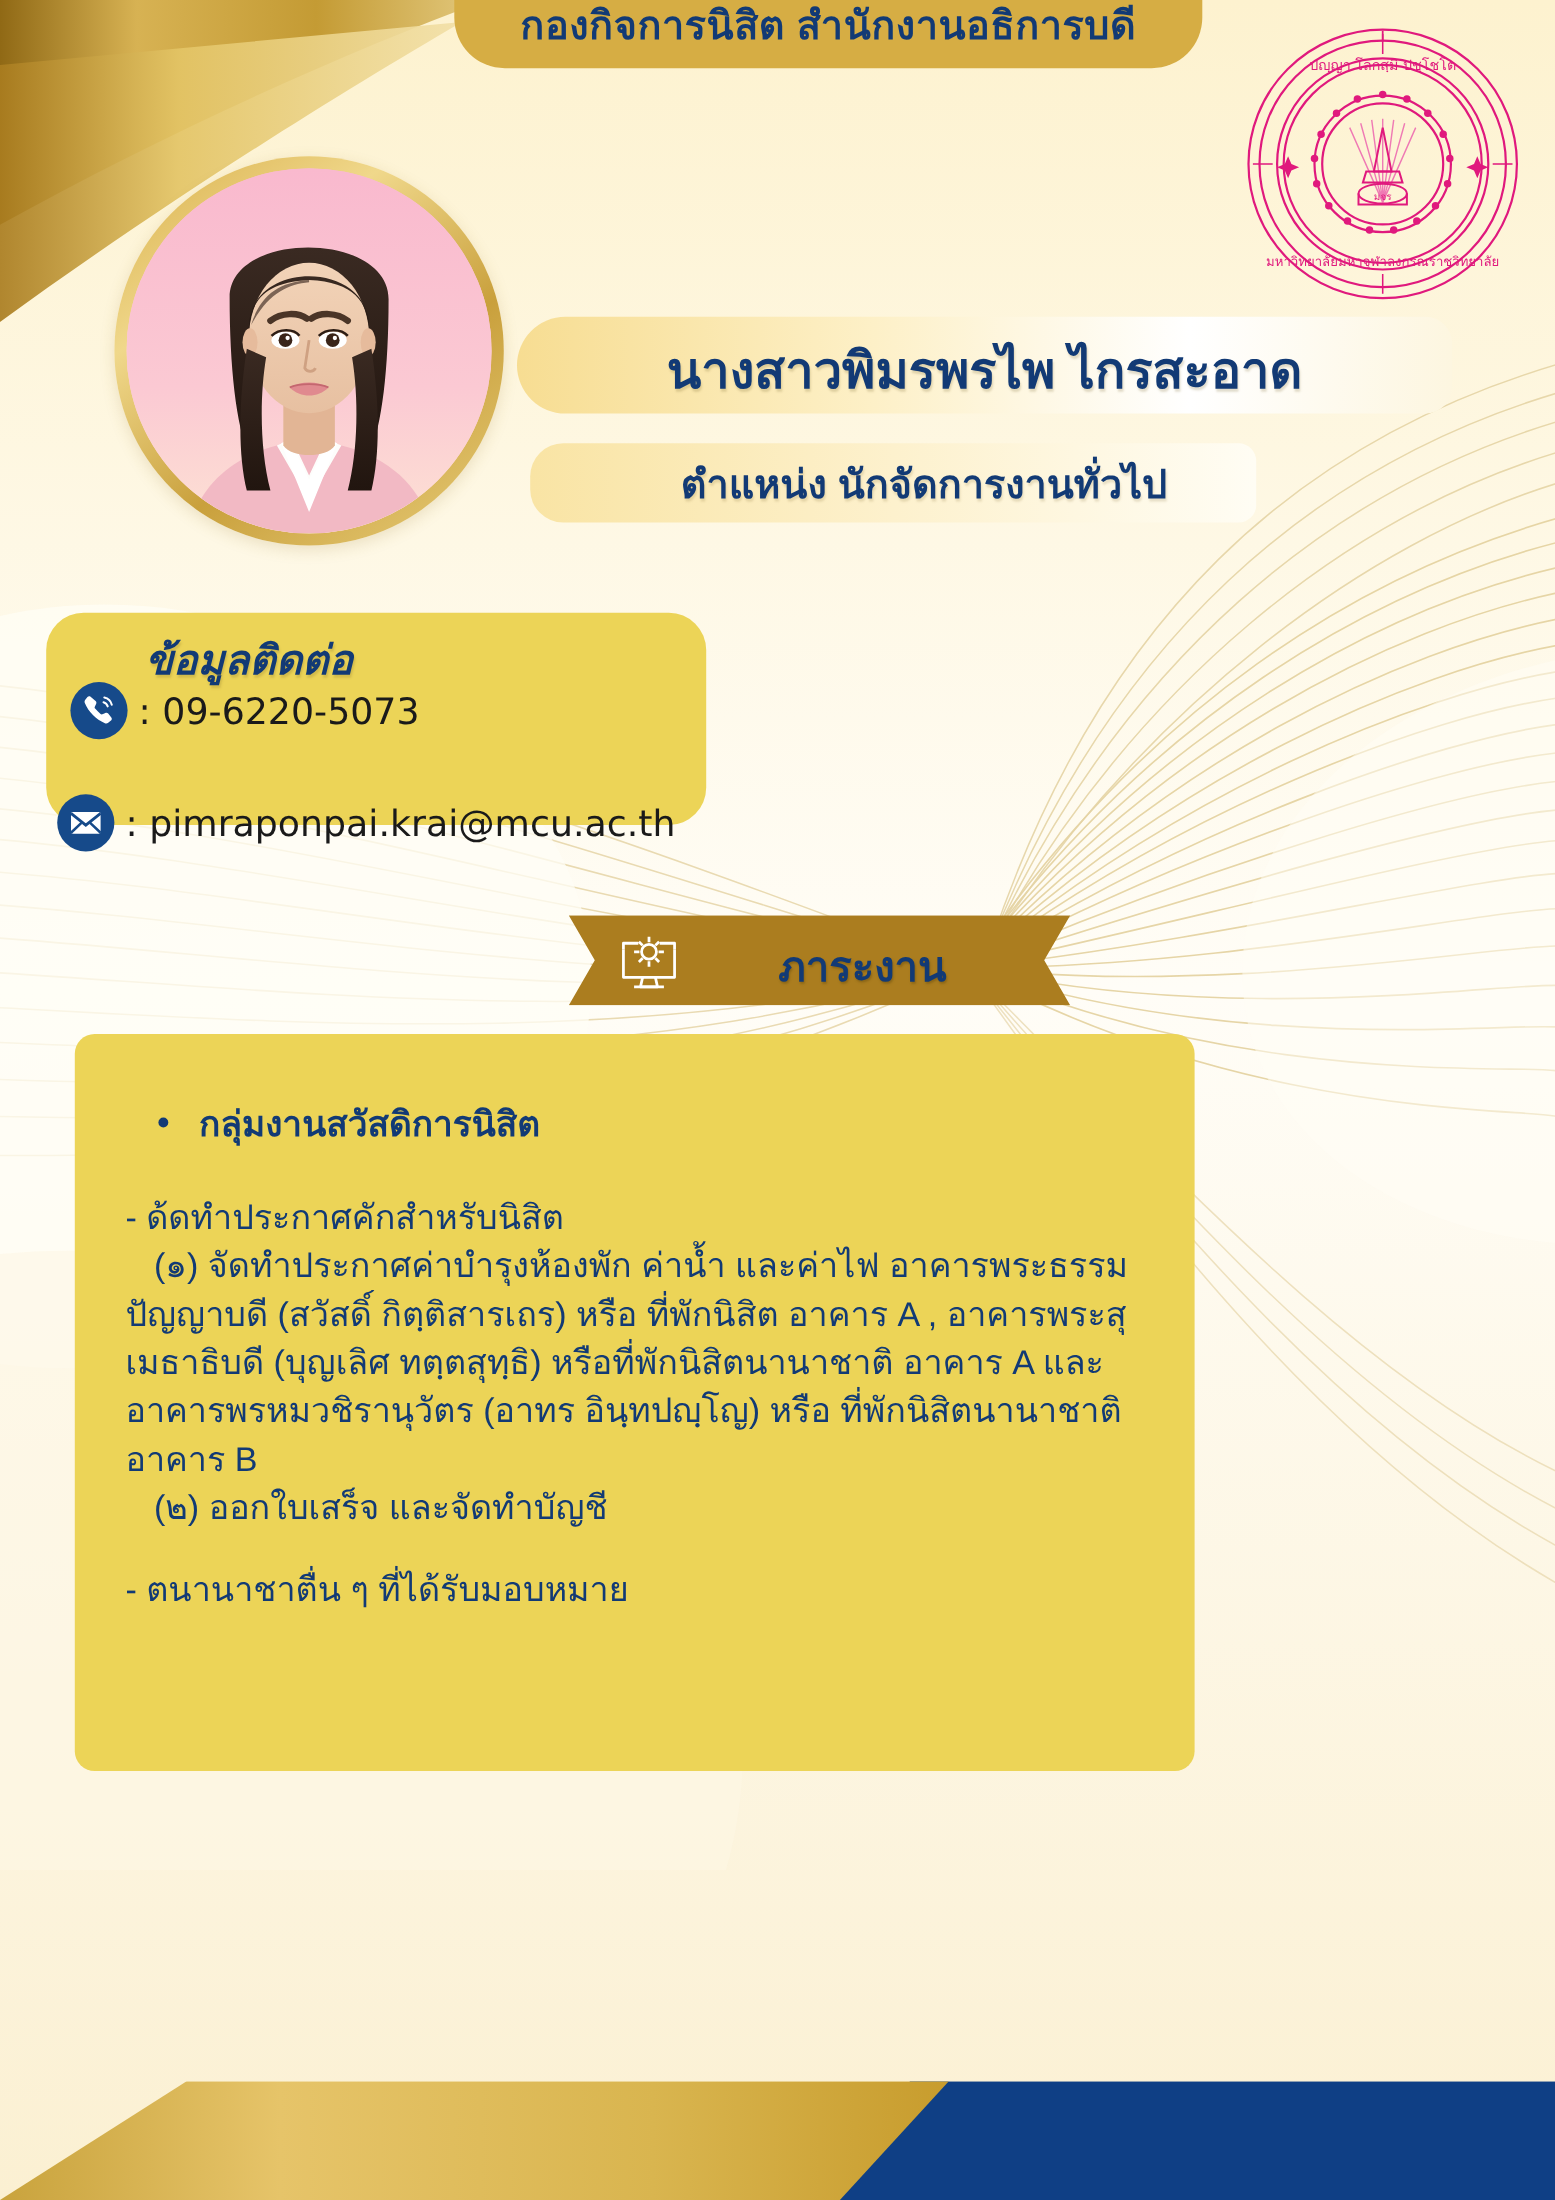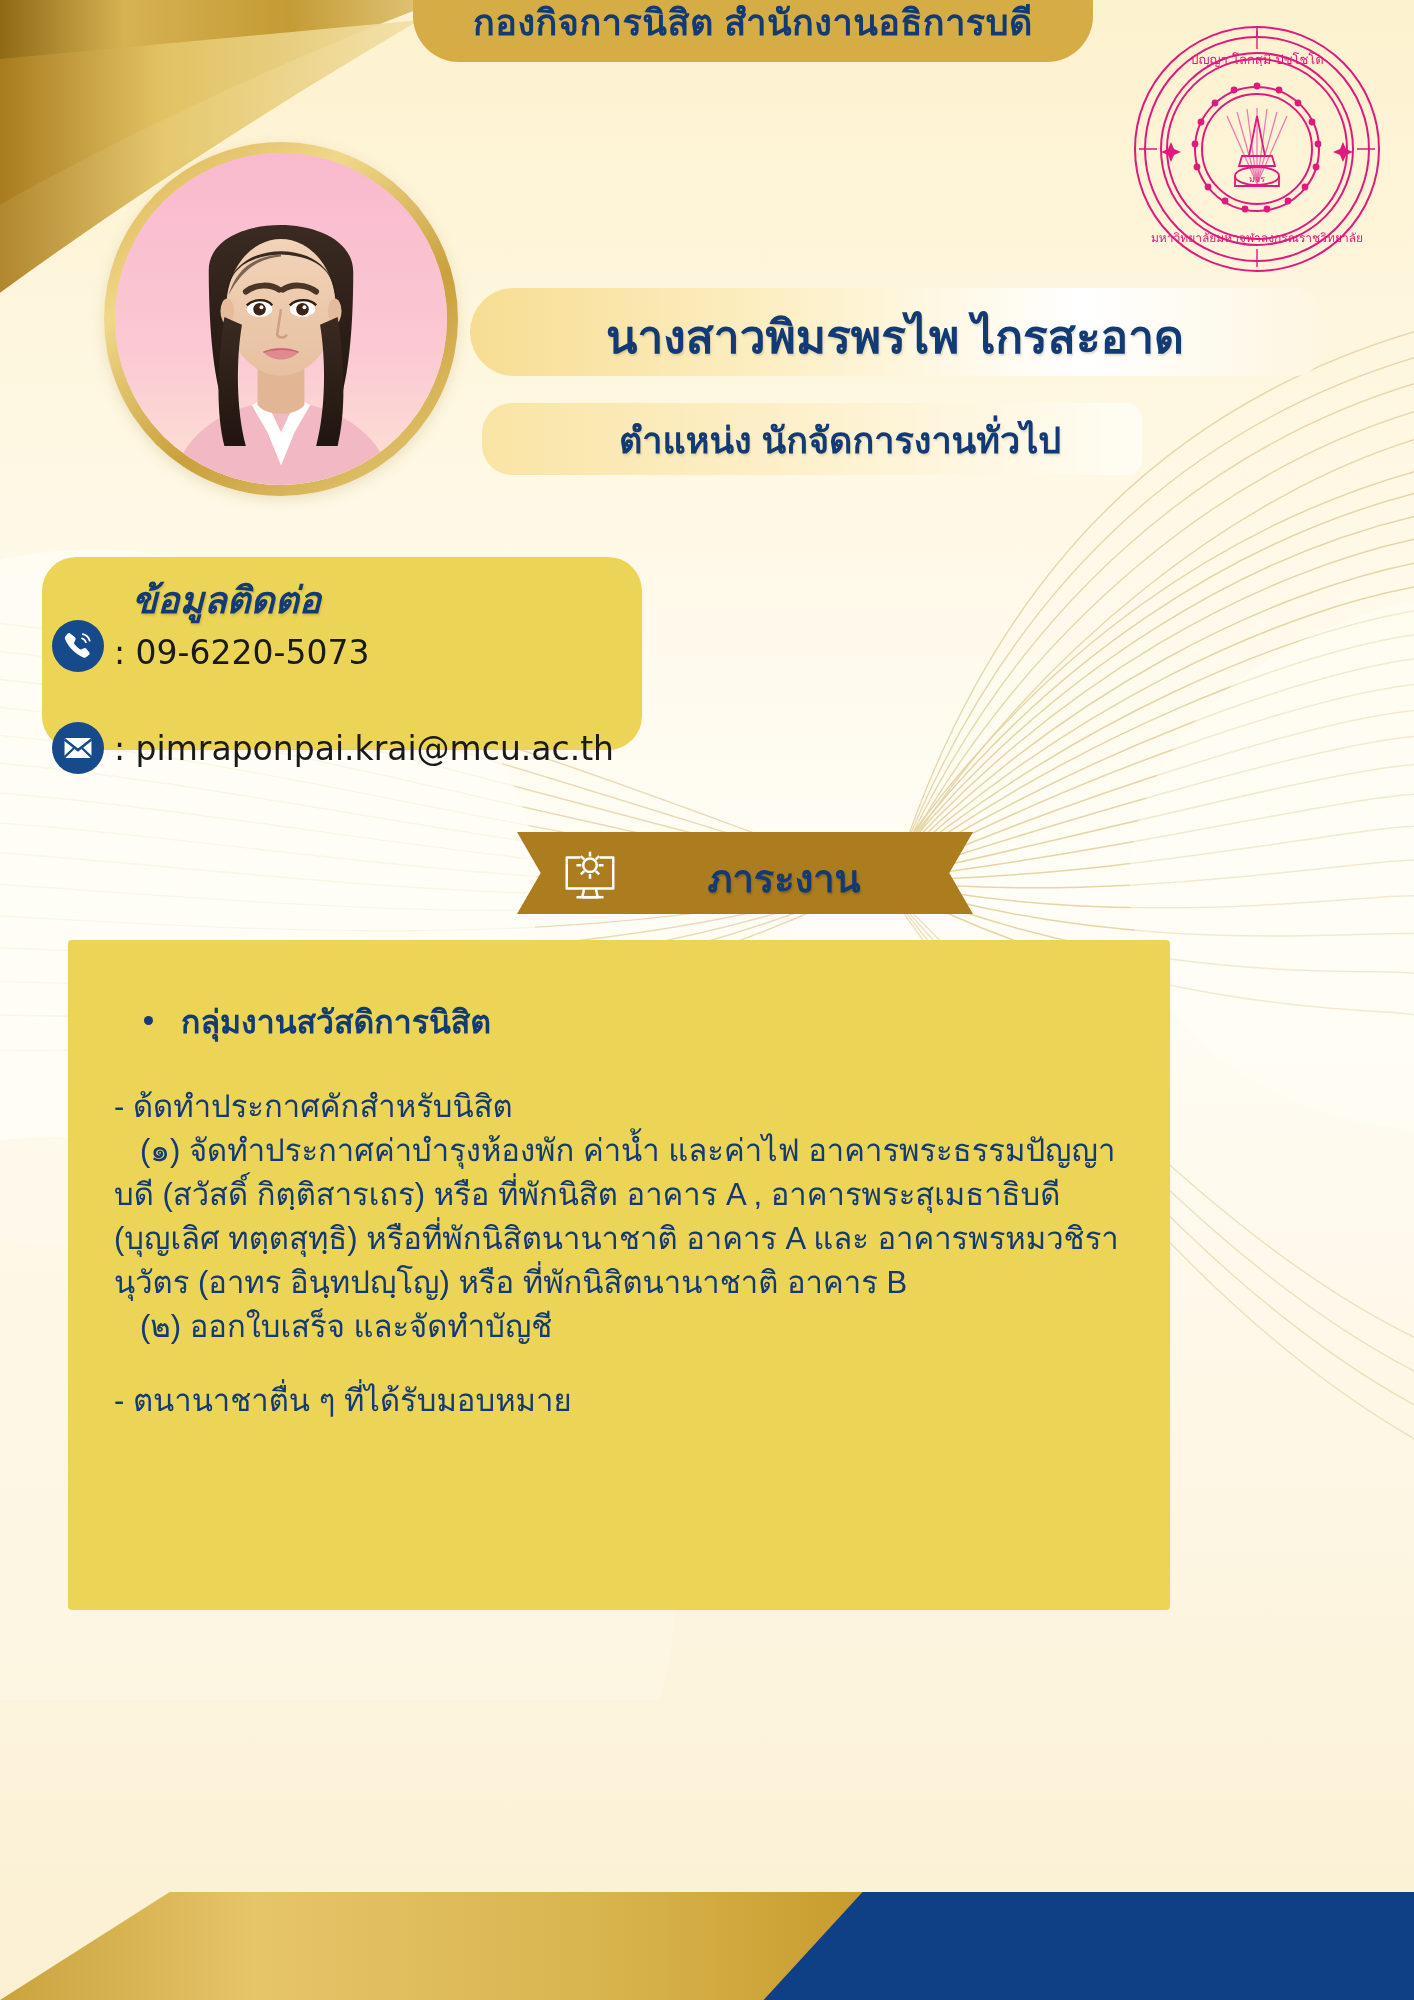--- a/index.html
+++ b/index.html
@@ -156,21 +156,21 @@
     text-shadow: 1px 2px 2px rgba(130,110,40,0.25);
     font-style: italic;
   }
   .contact-row {
     position: absolute;
     display: flex;
     align-items: center;
     z-index: 8;
     gap: 0px;
   }
-  .contact-row.phone { left: 52px; top: 620px; align-items: flex-end; }
+  .contact-row.phone { left: 64px; top: 620px; }
   .contact-row.email { left: 52px; top: 722px; justify-content: center; }
   .c-icon {
     width: 52px;
     height: 52px;
     border-radius: 50%;
     background: #164a8a;
     display: flex;
     align-items: center;
     justify-content: center;
     flex: none;
@@ -218,24 +218,24 @@
     color: #123a75;
     z-index: 2;
     text-shadow: 1px 2px 2px rgba(80,60,10,0.35);
   }
 
   
   .content-box {
     position: absolute;
     left: 68px;
     top: 940px;
-    width: 1102px;
+    width: 1018px;
     height: 670px;
     background: #ecd457;
-    border-radius: 4px;
+    border-radius: 18px;
     z-index: 6;
     box-sizing: border-box;
     padding: 44px 46px 40px 46px;
     color: #123a75;
   }
   .group-head {
     display: flex;
     align-items: baseline;
     font-size: 32px;
     font-weight: 700;

